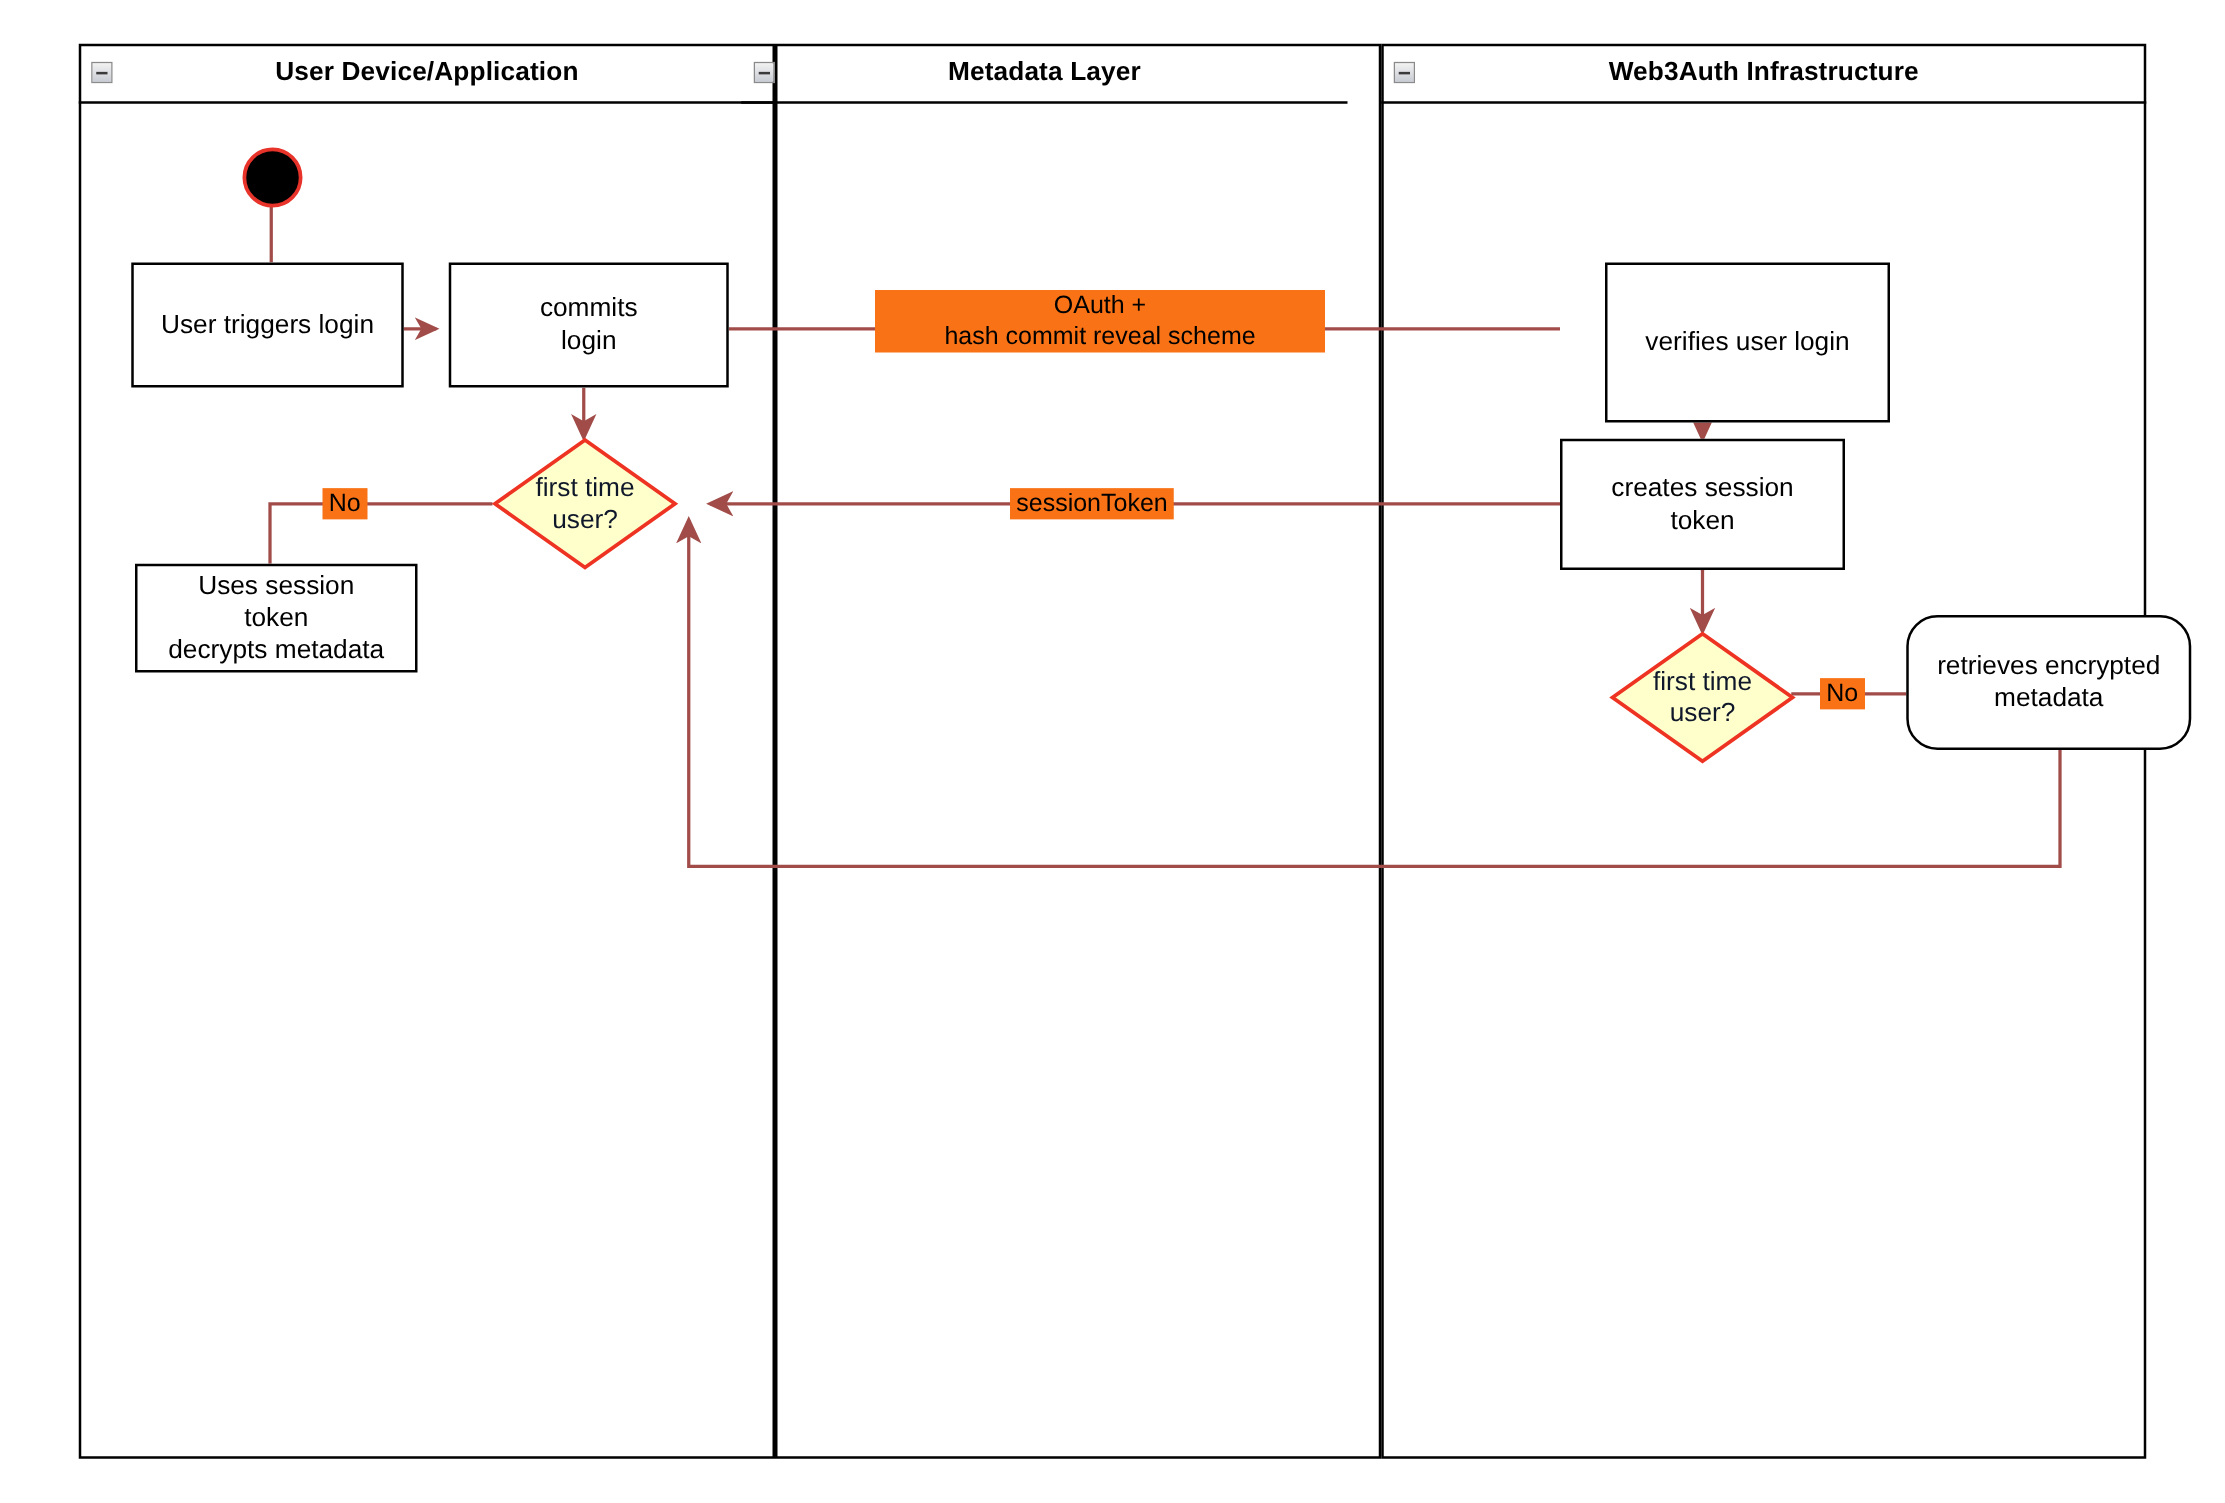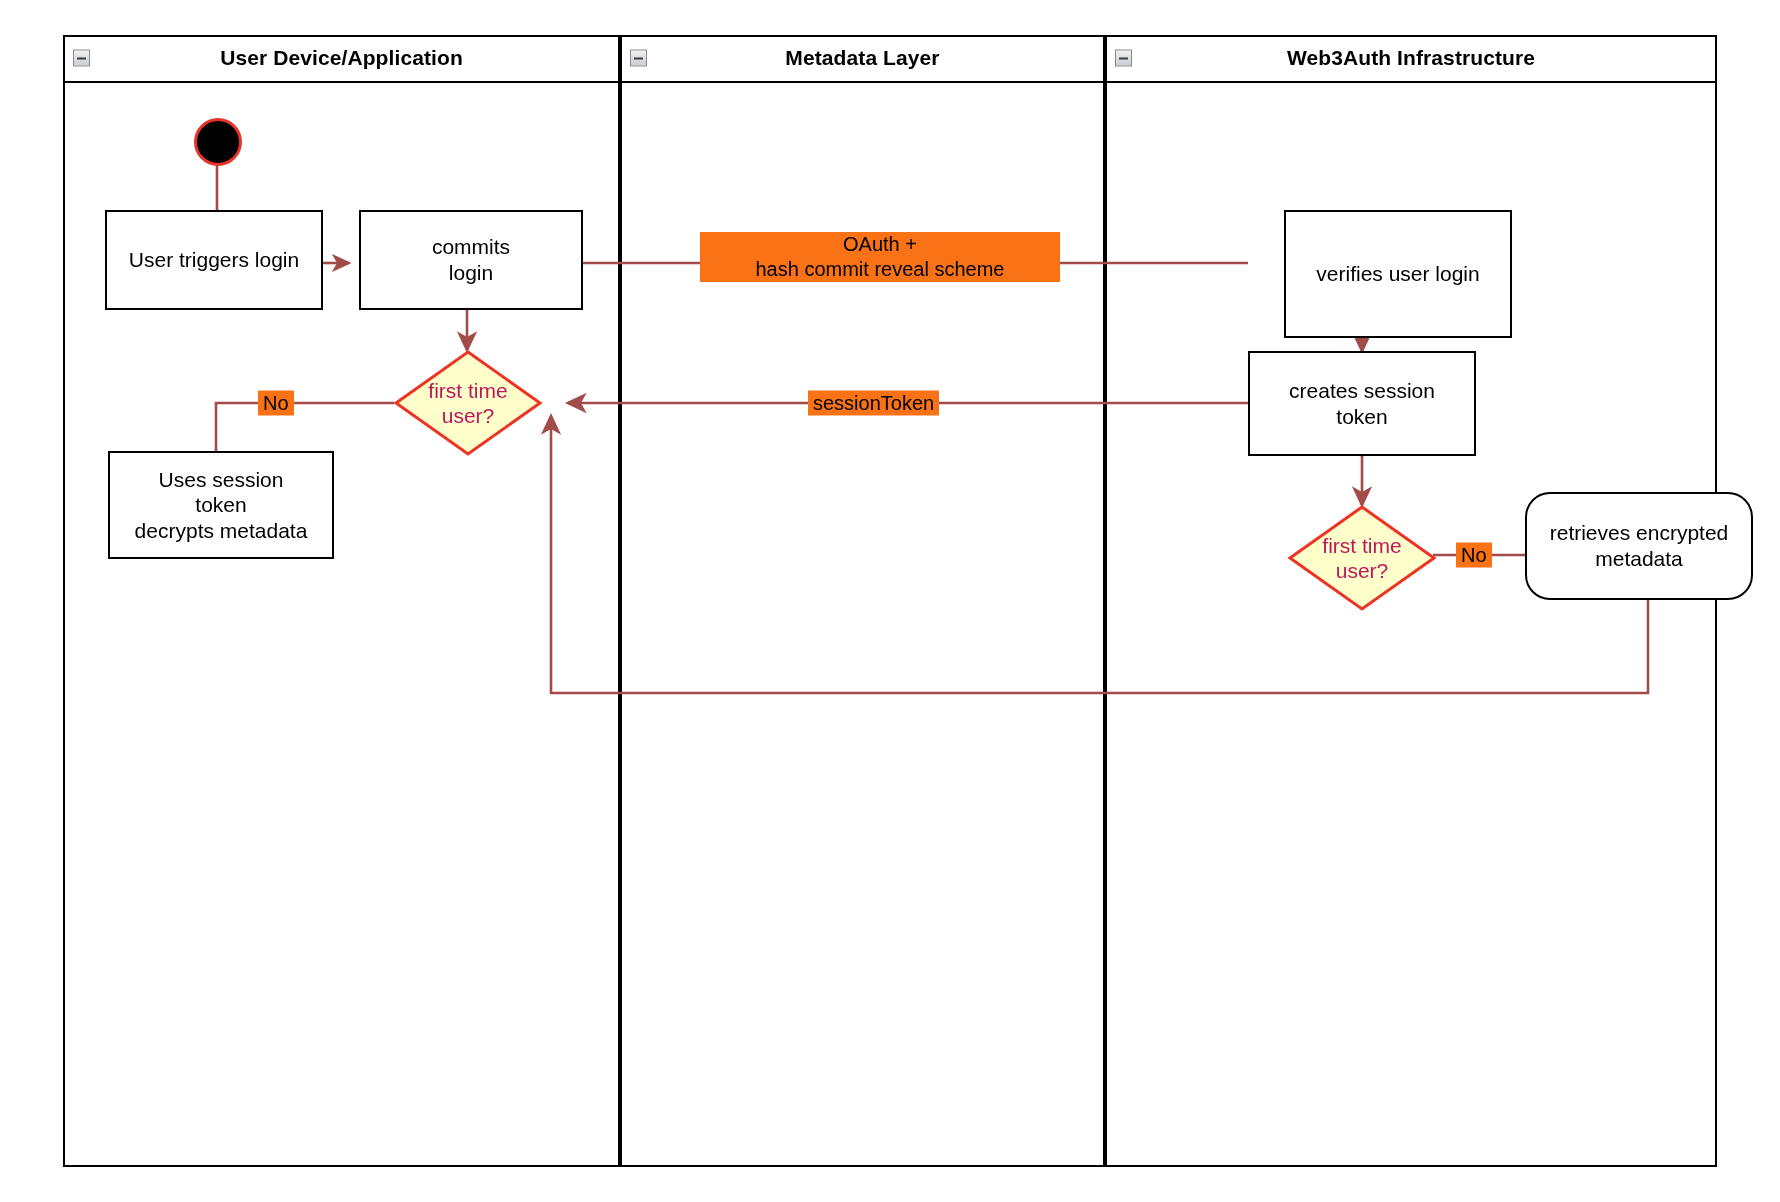--- a/index.html
+++ b/index.html
@@ -19,40 +19,40 @@
   
   .node{position:absolute;box-sizing:border-box;border:2px solid #000000;background:#ffffff;
         display:flex;align-items:center;justify-content:center;text-align:center;
         font-size:21px;color:#000000;line-height:1.22;padding:2px 6px;}
   .start-node{position:absolute;border-radius:50%;background:#000000;border:3px solid #e8332a;box-sizing:border-box;}
 
   .decision{position:absolute;}
   .decision svg{display:block;overflow:visible;}
   .decision .dtext{position:absolute;left:0;top:0;width:100%;height:100%;
                    display:flex;flex-direction:column;align-items:center;justify-content:center;
-                   font-size:21px;color:#be185d;line-height:1.2;text-align:center;pointer-events:none;}
+                   font-size:21px;color:#0f172a;line-height:1.2;text-align:center;pointer-events:none;}
 
   
   #edges{position:absolute;left:0;top:0;width:1780px;height:1202px;pointer-events:none;}
   .edge-label{position:absolute;font-size:20px;color:#000000;background:#f97316;
               padding:0 5px;white-space:nowrap;line-height:1.25;text-align:center;}
 </style>
 </head>
 <body>
 
 <div id="canvas">
 
   <div class="lane" style="left:63px;top:35px;width:557px;height:1132px;"></div>
   <div class="lane-header" style="left:63px;top:35px;width:557px;height:48px;">
     <span class="collapse-icon"></span>
     <span class="lane-title">User Device/Application</span>
   </div>
 
   <div class="lane" style="left:620px;top:35px;width:485px;height:1132px;"></div>
-  <div class="lane-header" style="left:620px;top:35px;width:485px;height:48px;justify-content:center;">
+  <div class="lane-header" style="left:593px;top:35px;width:485px;height:48px;justify-content:center;">
     <span class="collapse-icon"></span>
     <span class="lane-title">Metadata Layer</span>
   </div>
 
   <div class="lane" style="left:1105px;top:35px;width:612px;height:1132px;"></div>
   <div class="lane-header" style="left:1105px;top:35px;width:612px;height:48px;">
     <span class="collapse-icon"></span>
     <span class="lane-title">Web3Auth Infrastructure</span>
   </div>
 
@@ -121,21 +121,21 @@
   <div class="decision" style="left:394px;top:350px;width:148px;height:106px;">
     <svg width="148" height="106" viewBox="0 0 148 106" xmlns="http://www.w3.org/2000/svg">
       <polygon points="74,2 146,53 74,104 2,53" fill="#ffffcc" stroke="#ee3322" stroke-width="3"></polygon>
     </svg>
     <div class="dtext">
       <span>first time</span>
       <span>user?</span>
     </div>
   </div>
 
-  <div class="node" style="left:108px;top:451px;width:226px;height:108px;flex-direction:column;">
+  <div class="node" style="left:108px;top:451px;width:226px;height:87px;flex-direction:column;">
     <span>Uses session</span>
     <span>token</span>
     <span>decrypts metadata</span>
   </div>
 
   <div class="node" style="left:1248px;top:210px;width:228px;height:128px;margin-left:36px;">
     <span>verifies user login</span>
   </div>
 
   <div class="node" style="left:1248px;top:351px;width:228px;height:105px;flex-direction:column;">

